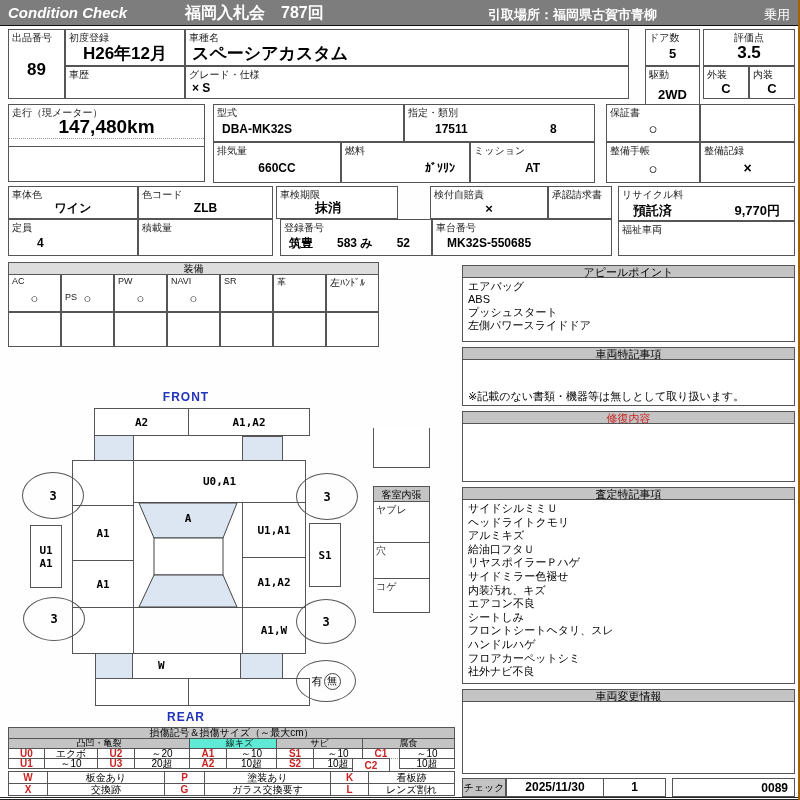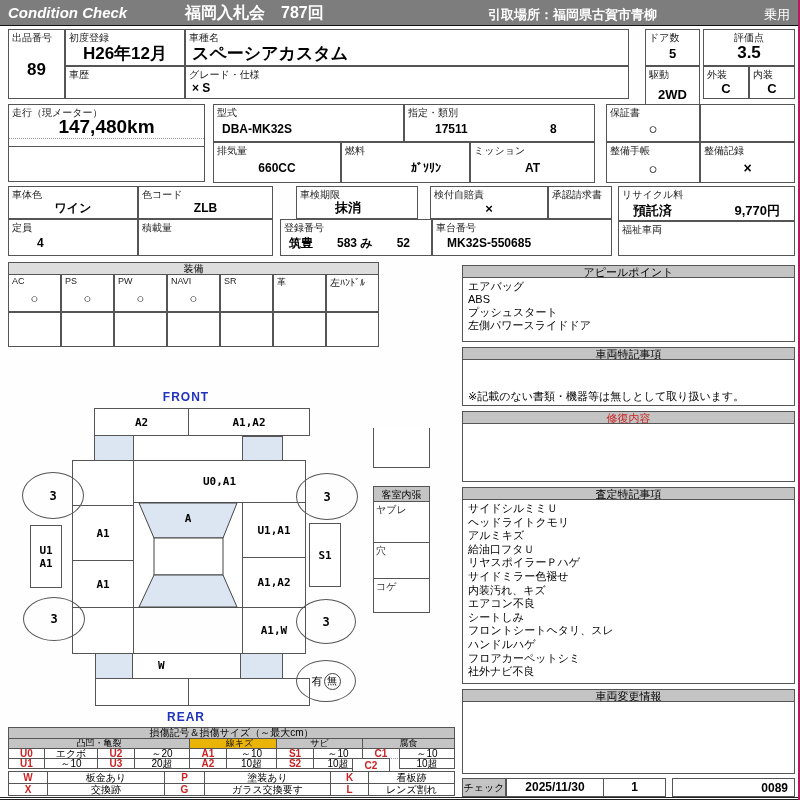--- a/index.html
+++ b/index.html
@@ -1,18 +1,18 @@
 <!DOCTYPE html>
 <html><head>
 <meta charset="utf-8">
 <style>
   html,body{margin:0;padding:0;background:#fff;}
   #page{position:relative;width:800px;height:800px;background:#fefefe;
         font-family:"Liberation Sans","DejaVu Sans",sans-serif;color:#000;overflow:hidden;
-        border-right:2px solid #be185d;box-sizing:border-box;}
+        border-right:2px solid #a16207;box-sizing:border-box;}
   
   .hdr{position:absolute;left:0;top:0;width:800px;height:26px;background:#7d7d7d;
        border-bottom:1px solid #111;color:#fff;box-sizing:border-box;}
   .hdr span{position:absolute;top:4px;white-space:nowrap;}
   
   .cell{position:absolute;border:1px solid #555;background:#fff;box-sizing:border-box;}
   .lbl{position:absolute;top:1px;left:3px;font-size:10px;color:#222;white-space:nowrap;z-index:2;}
   .cv{position:absolute;left:0;right:0;top:11px;bottom:0;display:flex;align-items:center;
       justify-content:center;font-weight:bold;font-size:13px;white-space:nowrap;}
   .cv.full{top:0;}
@@ -104,21 +104,21 @@
     <span class="lbl">指定・類別</span>
     <span style="position:absolute;left:30px;top:17px;font-weight:bold;font-size:12px;">17511</span>
     <span style="position:absolute;left:145px;top:17px;font-weight:bold;font-size:12px;">8</span>
   </div>
   <div class="cell" style="left:213px;top:142px;width:128px;height:41px">
     <span class="lbl">排気量</span>
     <div class="cv" style="font-size:12px;">660CC</div>
   </div>
   <div class="cell" style="left:341px;top:142px;width:129px;height:41px">
     <span class="lbl">燃料</span>
-    <div class="cv right" style="padding-right:28px;font-size:12px;">ｶﾞｿﾘﾝ</div>
+    <div class="cv right" style="padding-right:14px;font-size:12px;">ｶﾞｿﾘﾝ</div>
   </div>
   <div class="cell" style="left:470px;top:142px;width:125px;height:41px">
     <span class="lbl">ミッション</span>
     <div class="cv" style="font-size:12px;">AT</div>
   </div>
   <div class="cell" style="left:606px;top:104px;width:94px;height:38px">
     <span class="lbl">保証書</span>
     <div class="cv" style="font-size:15px;">○</div>
   </div>
   <div class="cell" style="left:700px;top:104px;width:95px;height:38px"></div>
@@ -139,21 +139,21 @@
     <span class="lbl">色コード</span>
     <div class="cv" style="font-size:12px;">ZLB</div>
   </div>
   <div class="cell" style="left:8px;top:219px;width:130px;height:37px">
     <span class="lbl">定員</span>
     <div class="cv left" style="padding-left:28px;font-size:12px;">4</div>
   </div>
   <div class="cell" style="left:138px;top:219px;width:135px;height:37px">
     <span class="lbl">積載量</span>
   </div>
-  <div class="cell" style="left:296px;top:186px;width:122px;height:33px">
+  <div class="cell" style="left:276px;top:186px;width:122px;height:33px">
     <span class="lbl">車検期限</span>
     <div class="cv left" style="padding-left:38px;font-size:13px;">抹消</div>
   </div>
   <div class="cell" style="left:430px;top:186px;width:118px;height:33px">
     <span class="lbl">検付自賠責</span>
     <div class="cv" style="font-size:13px;">×</div>
   </div>
   <div class="cell" style="left:548px;top:186px;width:64px;height:33px">
     <span class="lbl">承認請求書</span>
   </div>
@@ -175,21 +175,21 @@
   </div>
 
   <div class="cell" style="left:8px;top:262px;width:371px;height:13px;background:#ddd;">
     <div style="text-align:center;font-size:10px;line-height:11px;">装備</div>
   </div>
   <div class="cell" style="left:8px;top:274px;width:53px;height:38px">
     <span class="lbl" style="font-size:9px;">AC</span>
     <div class="cv" style="font-size:13px;">○</div>
   </div>
   <div class="cell" style="left:61px;top:274px;width:53px;height:38px">
-    <span class="lbl" style="font-size:9px;">PS</span>
+    <span class="lbl" style="font-size:9px;margin-top:16px;">PS</span>
     <div class="cv" style="font-size:13px;">○</div>
   </div>
   <div class="cell" style="left:114px;top:274px;width:53px;height:38px">
     <span class="lbl" style="font-size:9px;">PW</span>
     <div class="cv" style="font-size:13px;">○</div>
   </div>
   <div class="cell" style="left:167px;top:274px;width:53px;height:38px">
     <span class="lbl" style="font-size:9px;">NAVI</span>
     <div class="cv" style="font-size:13px;">○</div>
   </div>
@@ -316,21 +316,21 @@
 
   <div class="shdr" style="left:373px;top:486px;width:57px;height:16px;line-height:15px;font-size:10px;">客室内張</div>
   <div class="scontent" style="left:373px;top:502px;width:57px;height:111px;padding:0;">
     <div style="height:40px;box-sizing:border-box;padding:1px 2px;font-size:10px;color:#333;">ヤブレ</div>
     <div style="height:36px;box-sizing:border-box;border-top:1px solid #555;padding:1px 2px;font-size:10px;color:#333;">穴</div>
     <div style="height:35px;box-sizing:border-box;border-top:1px solid #555;padding:1px 2px;font-size:10px;color:#333;">コゲ</div>
   </div>
 
   <div class="lcell" style="left:8px;top:727px;width:447px;height:12px;background:#c4c4c4;font-size:10px;">損傷記号＆損傷サイズ（～最大cm）</div>
   <div class="lcell" style="left:8px;top:738px;width:182px;height:11px;background:#c4c4c4;font-size:9px;">凸凹・亀裂</div>
-  <div class="lcell" style="left:189px;top:738px;width:101px;height:11px;background:#eab308;font-size:9px;">線キズ</div>
+  <div class="lcell" style="left:189px;top:738px;width:101px;height:11px;background:#5eead4;font-size:9px;">線キズ</div>
   <div class="lcell" style="left:276px;top:738px;width:87px;height:11px;background:#c4c4c4;font-size:9px;">サビ</div>
   <div class="lcell" style="left:362px;top:738px;width:93px;height:11px;background:#c4c4c4;font-size:9px;">腐食</div>
 
   <div class="lcell legend-c dotted" style="left:8px;top:748px;width:37px;height:11px">U0</div>
   <div class="lcell dotted" style="left:44px;top:748px;width:54px;height:11px">エクボ</div>
   <div class="lcell legend-c dotted" style="left:97px;top:748px;width:38px;height:11px">U2</div>
   <div class="lcell dotted" style="left:134px;top:748px;width:56px;height:11px">～20</div>
   <div class="lcell legend-c dotted" style="left:189px;top:748px;width:38px;height:11px">A1</div>
   <div class="lcell dotted" style="left:226px;top:748px;width:51px;height:11px">～10</div>
   <div class="lcell legend-c dotted" style="left:276px;top:748px;width:38px;height:11px">S1</div>

